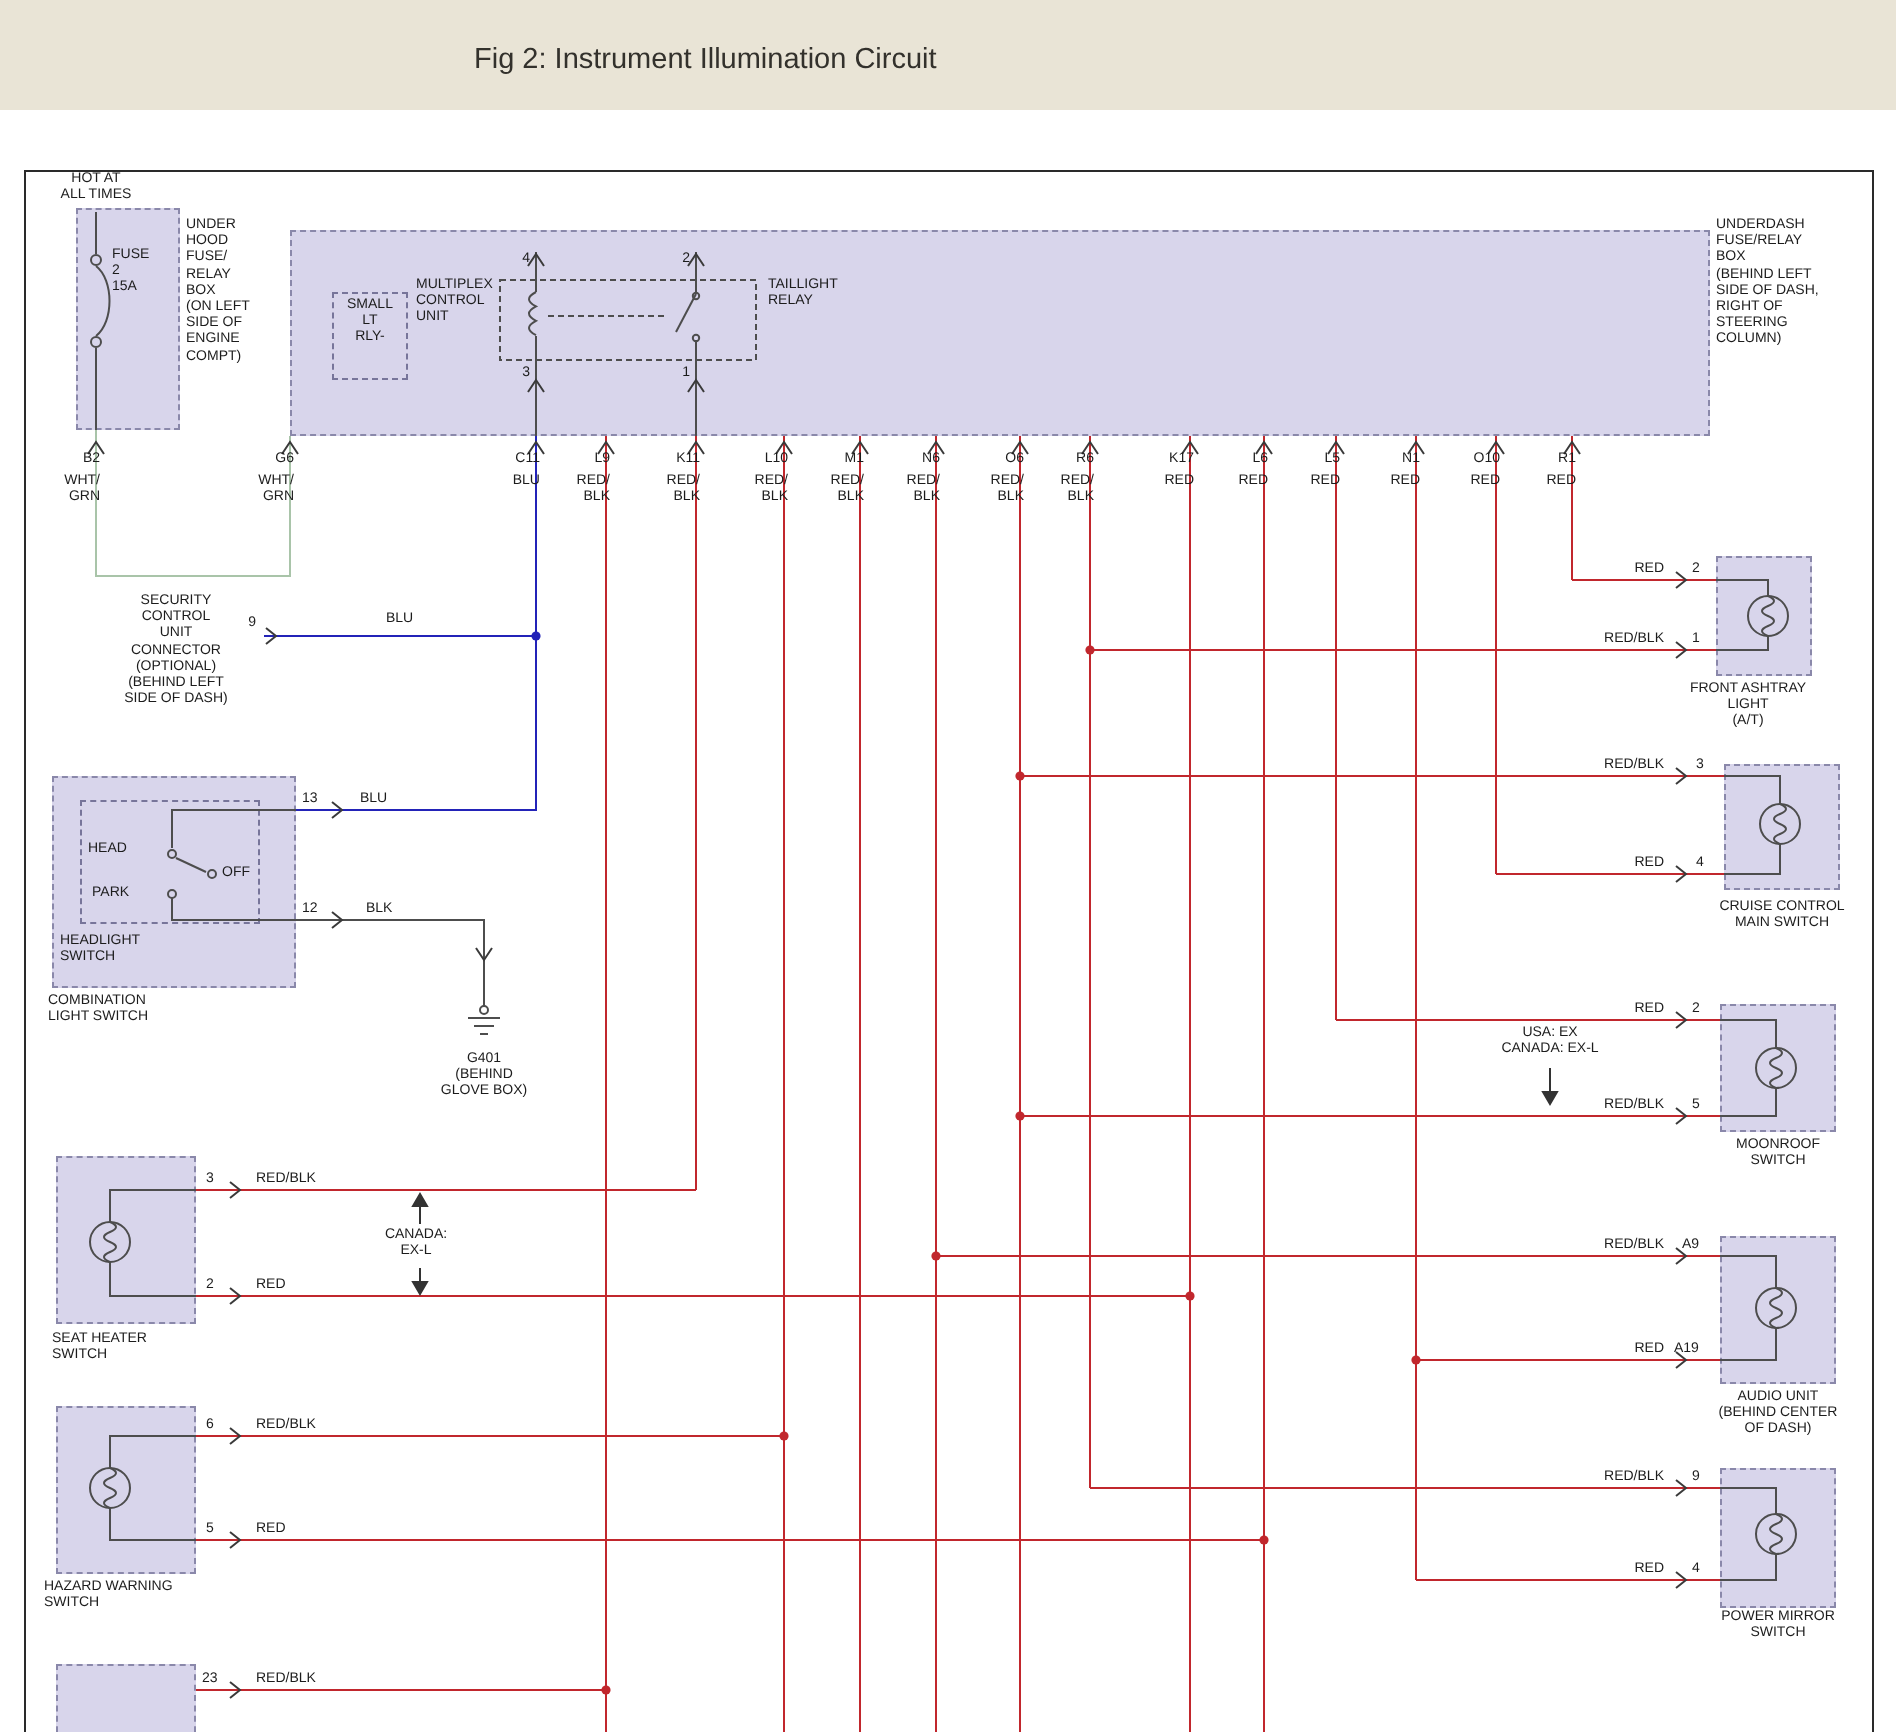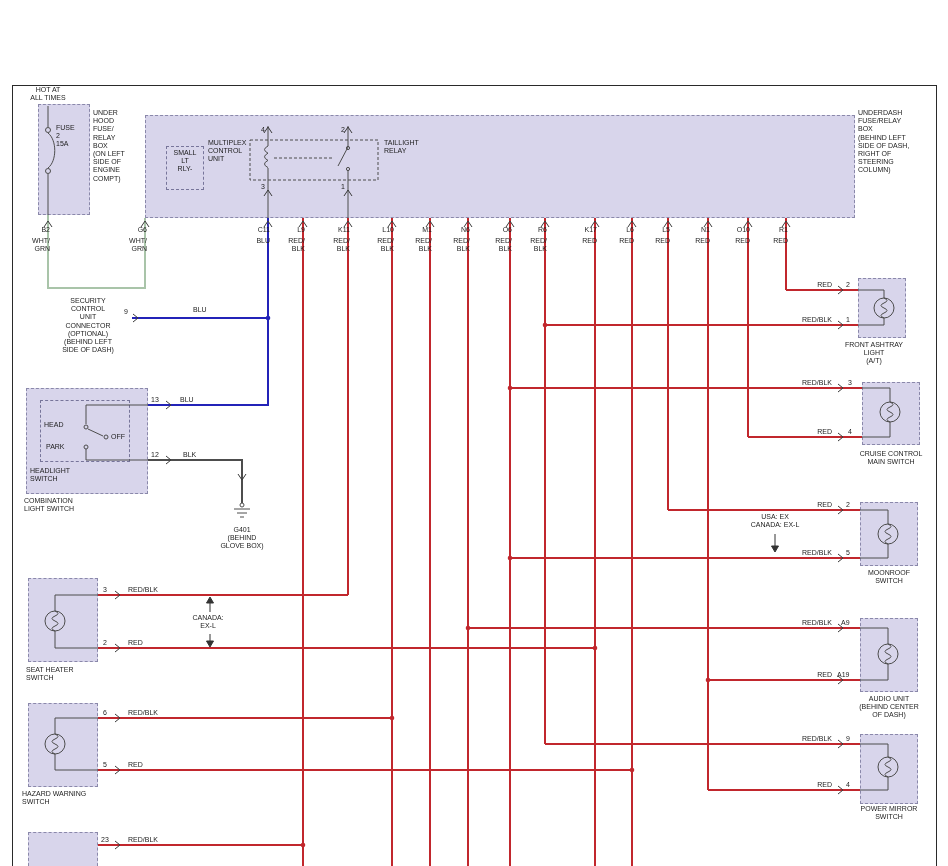--- a/index.html
+++ b/index.html
@@ -13,20 +13,23 @@
   .dbox.nofill{background:transparent;border-color:#77759a}
   svg.wires{position:absolute;left:0;top:0;width:948px;height:866px;pointer-events:none}
   .lbl{position:absolute;font-size:7px;line-height:8.2px;color:#1c1c1c;white-space:pre-line}
   .lbl.c{text-align:center}
   .lbl.r{text-align:right}
 </style>
 </head>
 <body>
 
 <div class="page">
+  <div class="titlebar">
+    <span class="title">Fig 2: Instrument Illumination Circuit</span>
+  </div>
 
   <div class="frame"></div>
 
   <div class="dbox" style="left:38px;top:104px;width:52px;height:111px"></div>
   <div class="dbox" style="left:145px;top:115px;width:710px;height:103px"></div>
   <div class="dbox nofill" style="left:166px;top:146px;width:38px;height:44px"></div>
   <div class="dbox" style="left:26px;top:388px;width:122px;height:106px"></div>
   <div class="dbox nofill" style="left:40px;top:400px;width:90px;height:62px"></div>
   <div class="dbox" style="left:28px;top:578px;width:70px;height:84px"></div>
   <div class="dbox" style="left:28px;top:703px;width:70px;height:84px"></div>

